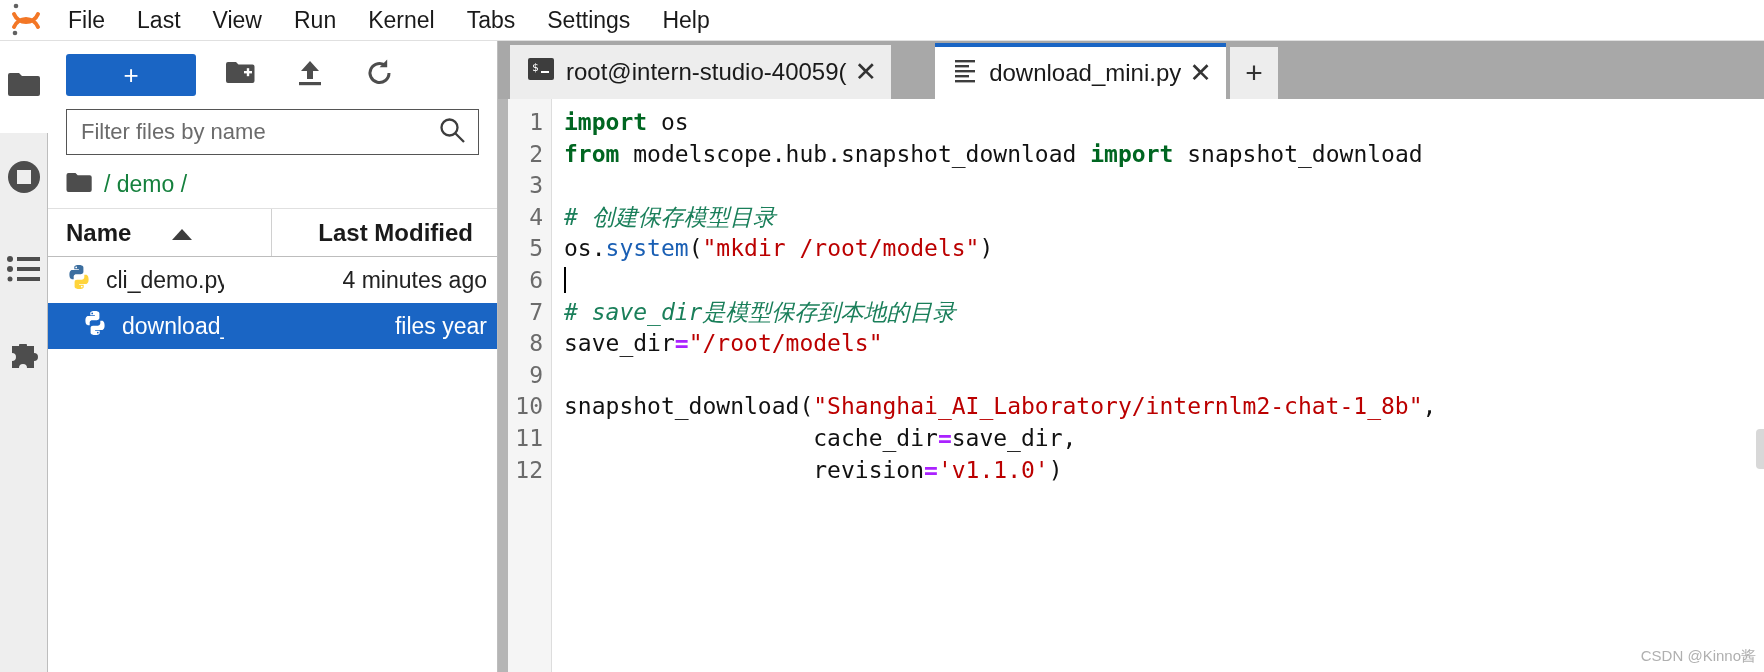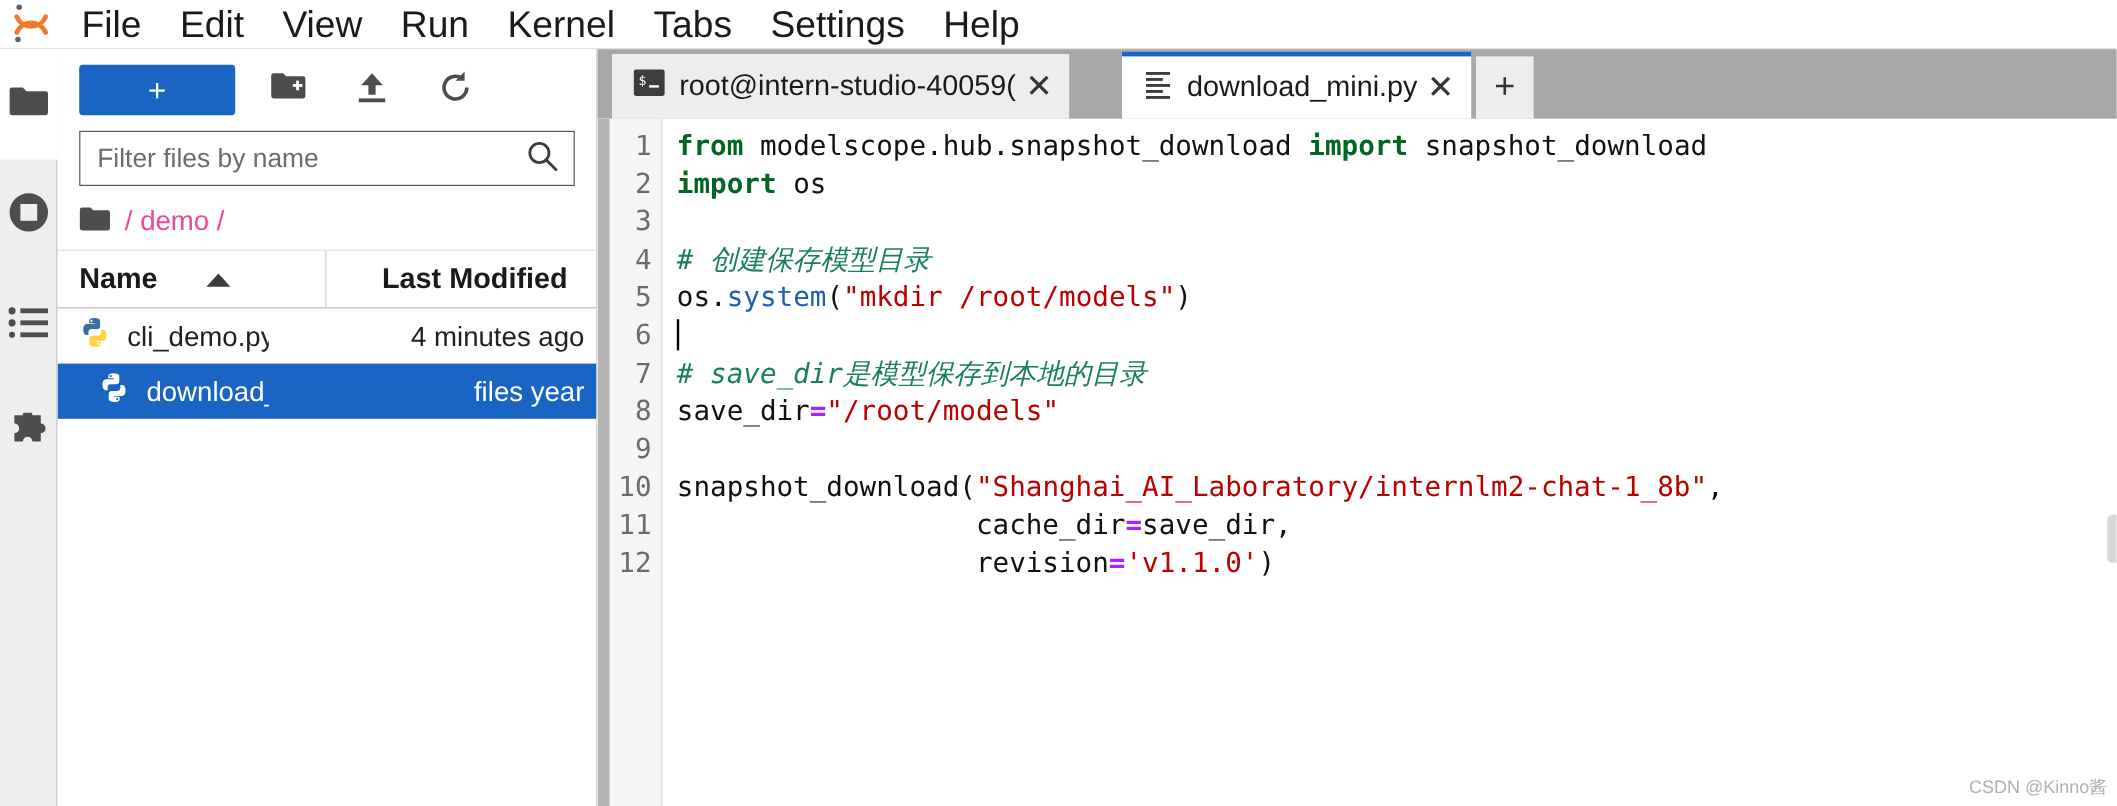--- a/index.html
+++ b/index.html
@@ -34,21 +34,21 @@
     box-sizing: border-box;
   }
   .jp-logo {
     width: 52px; height: 41px;
     position: relative;
     flex: none;
   }
   .jp-logo svg { position: absolute; left: 8px; top: 2px; }
   .menu-items { display: flex; align-items: center; }
   .menu-item {
-    font-size: 31px;
+    font-size: 23px;
     color: #1a1a1a;
     padding: 0 16px;
     line-height: 41px;
     cursor: default;
     white-space: nowrap;
   }
 
   
   .activitybar {
     position: absolute;
@@ -139,21 +139,21 @@
     height: 48px;
     display: flex;
     align-items: center;
     padding: 0 18px;
     box-sizing: border-box;
     border-bottom: 1px solid #e0e0e0;
     margin-top: 6px;
   }
   .fb-breadcrumb .crumb-text {
     font-size: 23px;
-    color: #ec4899;
+    color: #15803d;
     margin-left: 12px;
   }
   .fb-header {
     display: flex;
     height: 48px;
     align-items: center;
     border-bottom: 1px solid #bdbdbd;
     box-sizing: border-box;
   }
   .fb-h-name {
@@ -353,21 +353,21 @@
     <div class="jp-logo">
       <svg width="36" height="36" viewBox="0 0 36 36">
         <path d="M6 12 A13 13 0 0 0 30 12" fill="none" stroke="#F37726" stroke-width="4" stroke-linecap="round"></path>
         <path d="M6 25 A13 13 0 0 1 30 25" fill="none" stroke="#F37726" stroke-width="4" stroke-linecap="round"></path>
         <circle cx="8" cy="4" r="2.3" fill="#616161"></circle>
         <circle cx="7" cy="31" r="2.3" fill="#616161"></circle>
       </svg>
     </div>
     <div class="menu-items">
       <div class="menu-item">File</div>
-      <div class="menu-item">Edit</div>
+      <div class="menu-item">Last</div>
       <div class="menu-item">View</div>
       <div class="menu-item">Run</div>
       <div class="menu-item">Kernel</div>
       <div class="menu-item">Tabs</div>
       <div class="menu-item">Settings</div>
       <div class="menu-item">Help</div>
     </div>
   </div>
 
   <div class="activitybar">
@@ -550,22 +550,22 @@
         <div class="ln">6</div>
         <div class="ln">7</div>
         <div class="ln">8</div>
         <div class="ln">9</div>
         <div class="ln">10</div>
         <div class="ln">11</div>
         <div class="ln">12</div>
       </div>
 
       <div class="codearea">
+        <div class="code-line"><span class="tk-kw">import</span> <span class="tk-pl">os</span></div>
         <div class="code-line"><span class="tk-kw">from</span> <span class="tk-pl">modelscope</span>.<span class="tk-pl">hub</span>.<span class="tk-pl">snapshot_download</span> <span class="tk-kw">import</span> <span class="tk-pl">snapshot_download</span></div>
-        <div class="code-line"><span class="tk-kw">import</span> <span class="tk-pl">os</span></div>
         <div class="code-line">&nbsp;</div>
         <div class="code-line"><span class="tk-com"># 创建保存模型目录</span></div>
         <div class="code-line"><span class="tk-pl">os</span>.<span class="tk-fn">system</span>(<span class="tk-str">"mkdir /root/models"</span>)</div>
         <div class="code-line"><span class="caret"></span></div>
         <div class="code-line"><span class="tk-com"># save_dir是模型保存到本地的目录</span></div>
         <div class="code-line"><span class="tk-pl">save_dir</span><span class="tk-op">=</span><span class="tk-str">"/root/models"</span></div>
         <div class="code-line">&nbsp;</div>
         <div class="code-line"><span class="tk-pl">snapshot_download</span>(<span class="tk-str">"Shanghai_AI_Laboratory/internlm2-chat-1_8b"</span>,</div>
         <div class="code-line">                  <span class="tk-pl">cache_dir</span><span class="tk-op">=</span><span class="tk-pl">save_dir</span>,</div>
         <div class="code-line">                  <span class="tk-pl">revision</span><span class="tk-op">=</span><span class="tk-str">'v1.1.0'</span>)</div>

